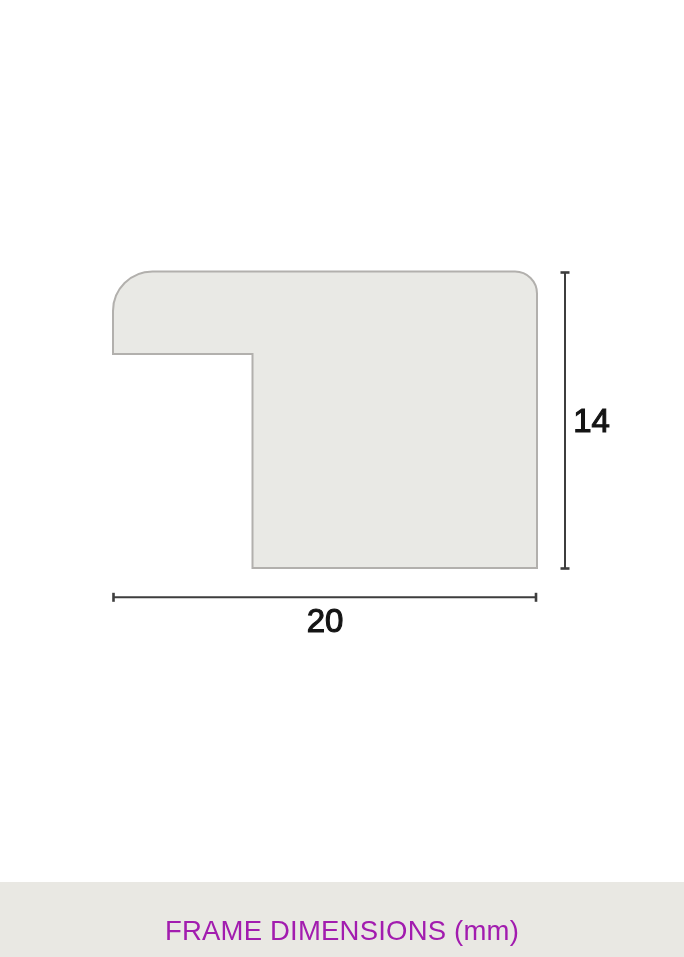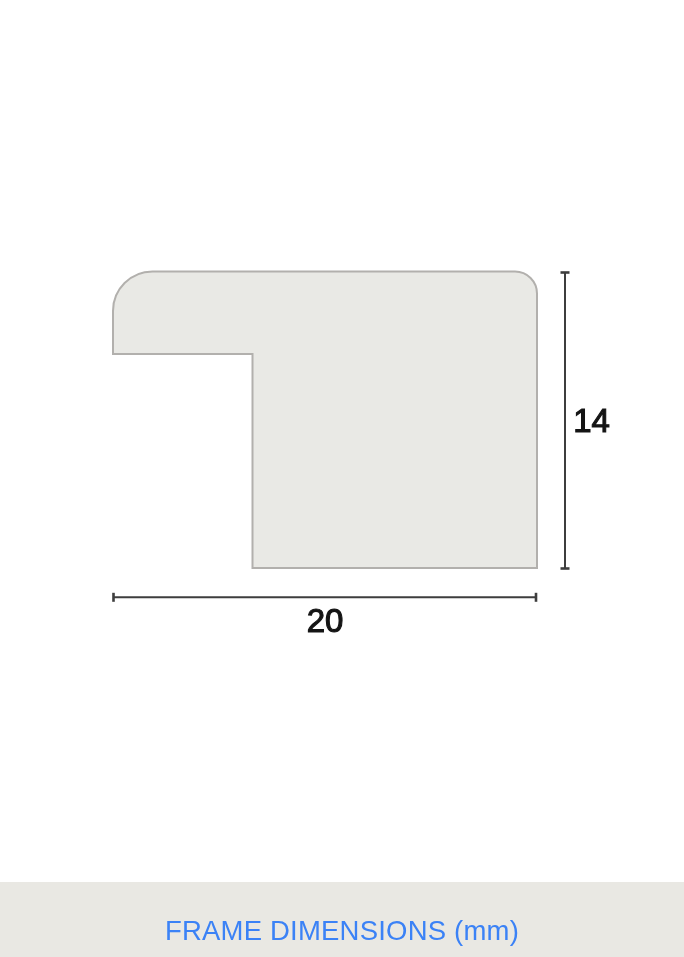--- a/index.html
+++ b/index.html
@@ -26,14 +26,14 @@
 
     <line x1="113.5" y1="592.8" x2="113.5" y2="601.8" stroke="#3e3e3e" stroke-width="2.6"></line>
 
     <line x1="536" y1="592.8" x2="536" y2="601.8" stroke="#3e3e3e" stroke-width="2.6"></line>
 
     <text x="325" y="631.8" font-family="Liberation Sans, sans-serif" font-size="33" font-weight="400" fill="#141414" stroke="#141414" stroke-width="1.1" paint-order="stroke" text-anchor="middle">20</text>
   </svg>
 
   <div style="position:absolute;left:0;top:882px;width:684px;height:75px;background:#e9e8e3;"></div>
 
-  <div style="position:absolute;left:0;top:914.5px;width:684px;text-align:center;font-size:27.5px;font-weight:400;color:#3b82f6;letter-spacing:0.2px;line-height:1.15;">FRAME DIMENSIONS (mm)</div>
+  <div style="position:absolute;left:0;top:914.5px;width:684px;text-align:center;font-size:27.5px;font-weight:400;color:#a21caf;letter-spacing:0.2px;line-height:1.15;">FRAME DIMENSIONS (mm)</div>
 </div>
 
 </body></html>

